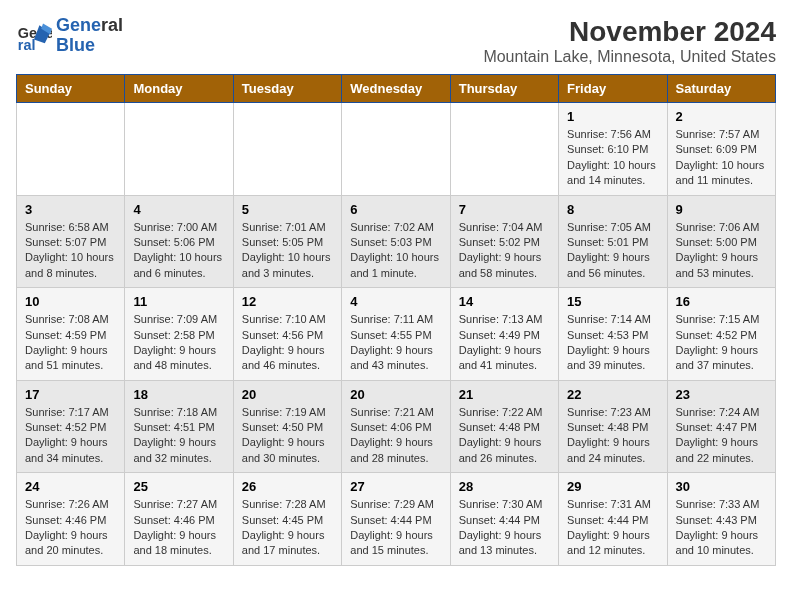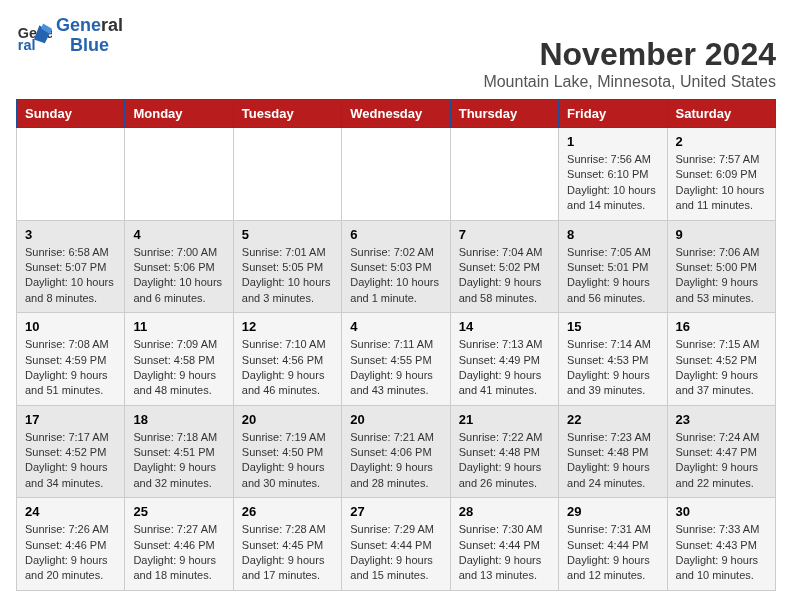--- a/index.html
+++ b/index.html
@@ -19,50 +19,48 @@
     .logo {
       display: flex;
       align-items: center;
       gap: 4px;
     }
     .logo-text {
       font-size: 18px;
       font-weight: bold;
       color: #333;
       line-height: 1.1;
-      text-align: center;
     }
     .logo-text span {
       color: #2563b0;
     }
     .logo-icon {
       width: 36px;
       height: 36px;
     }
     .title-section {
       text-align: right;
     }
     .month-title {
-      font-size: 32px;
+      font-size: 28px;
       font-weight: bold;
       color: #333;
-      margin-top: 20px;
     }
     .location-title {
       font-size: 16px;
       color: #555;
       margin-left: 28px;
     }
     table {
       width: 100%;
       border-collapse: collapse;
       font-size: 11px;
     }
     thead tr th {
-      background-color: #b91c1c;
+      background-color: #a16207;
       color: #fff;
       text-align: left;
       padding: 6px 8px;
       font-size: 13px;
       font-weight: bold;
       border: 1px solid #1a4d9a;
     }
     tbody tr td {
       vertical-align: top;
       padding: 6px 8px;
@@ -193,21 +191,21 @@
       <tr>
         <td>
           <div class="day-num">10</div>
           <div class="day-info">Sunrise: 7:08 AM
 Sunset: 4:59 PM
 Daylight: 9 hours and 51 minutes.</div>
         </td>
         <td>
           <div class="day-num">11</div>
           <div class="day-info">Sunrise: 7:09 AM
-Sunset: 4:58 PM
+Sunset: 2:58 PM
 Daylight: 9 hours and 48 minutes.</div>
         </td>
         <td>
           <div class="day-num">12</div>
           <div class="day-info">Sunrise: 7:10 AM
 Sunset: 4:56 PM
 Daylight: 9 hours and 46 minutes.</div>
         </td>
         <td>
           <div class="day-num">4</div>

